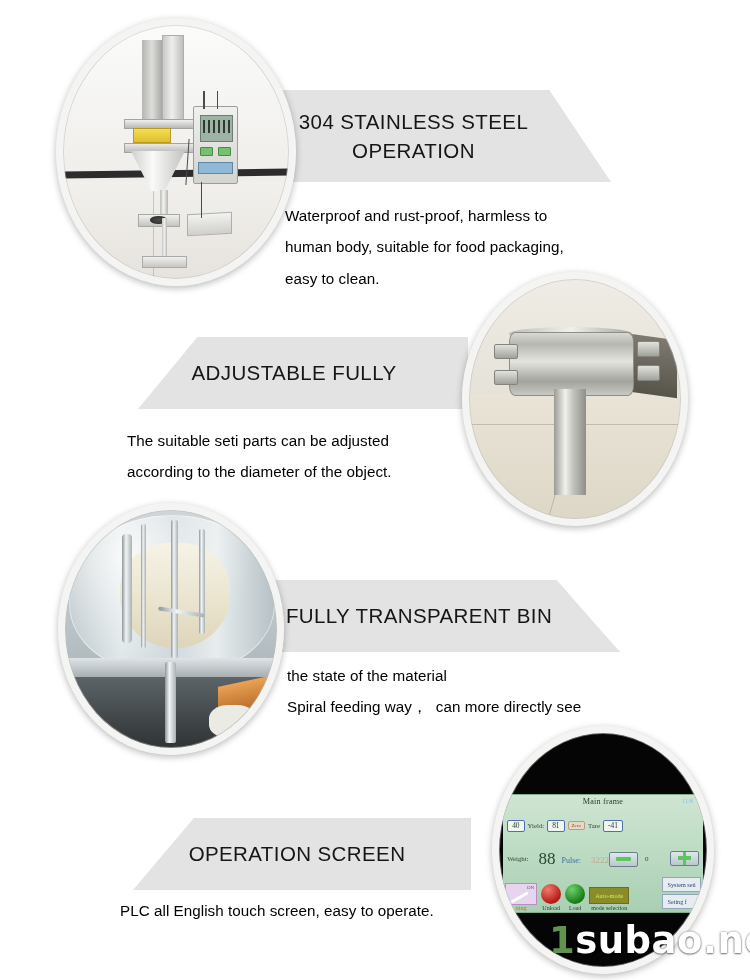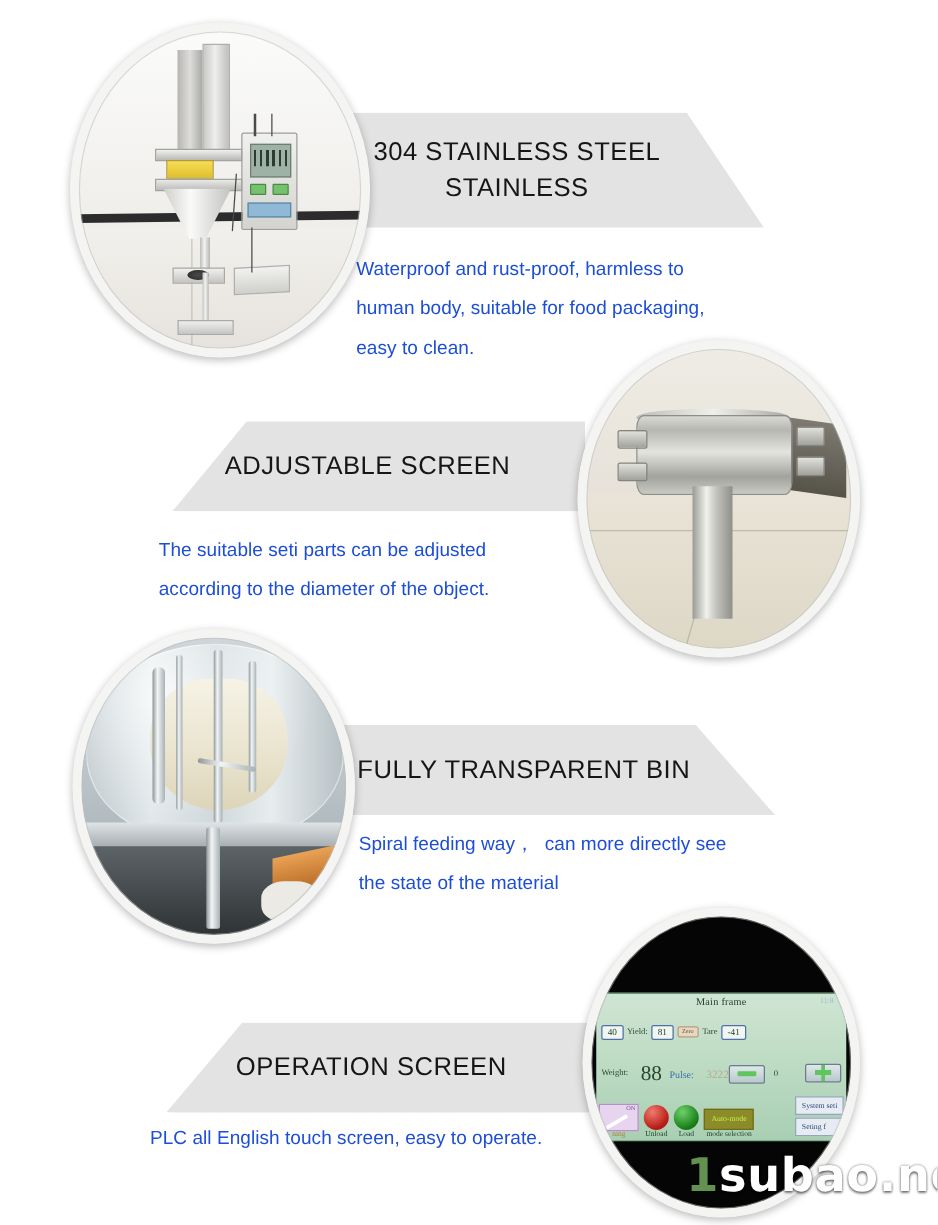--- a/index.html
+++ b/index.html
@@ -48,21 +48,21 @@
     font-size:20.5px;letter-spacing:.4px;font-weight:400;
   }
   .banner.b1 .btxt{padding-right:52px;}
   .banner.b2 .btxt{padding-left:34px;padding-right:52px;}
   .banner.b3 .btxt{padding-right:50px;}
   .banner.b4 .btxt{padding-left:30px;padding-right:40px;}
 
   
   .para{
     position:absolute;z-index:5;
-    font-size:15.2px;line-height:2.07;color:#1d4ed8;
+    font-size:15.2px;line-height:2.07;color:#000000;
     letter-spacing:.05px;
   }
   .para .ln{display:block;white-space:pre;}
 
   
   .watermark{
     position:absolute;z-index:30;
     font-size:37px;font-weight:700;letter-spacing:.5px;
     font-family:"DejaVu Sans","Liberation Sans",sans-serif;
   }
@@ -193,21 +193,21 @@
       <div class="wire" style="left:68%;top:26%;width:1.6px;height:7%;"></div>
       <div class="wire" style="left:61%;top:62%;width:1.4px;height:14%;"></div>
       <div class="wire" style="left:55%;top:45%;width:1.4px;height:18%;transform:rotate(4deg);"></div>
     </div>
     <div class="ring"></div>
   </div>
 
   <div class="banner b1 right-point" style="left:268px;top:90px;width:343px;height:92px;">
     <div class="btxt">
       <span>304 STAINLESS STEEL</span><br>
-      <span>STAINLESS</span>
+      <span>OPERATION</span>
     </div>
   </div>
 
   <div class="para" style="left:285px;top:200px;width:340px;">
     <span class="ln">Waterproof and rust-proof, harmless to</span>
     <span class="ln">human body, suitable for food packaging,</span>
     <span class="ln">easy to clean.</span>
   </div>
 
   <div class="photo" style="left:462px;top:272px;width:226px;height:254px;">
@@ -221,21 +221,21 @@
       <div class="p2-nut" style="left:12%;top:27%;"></div>
       <div class="p2-nut" style="left:12%;top:38%;"></div>
       <div class="p2-nut" style="right:10%;top:26%;"></div>
       <div class="p2-nut" style="right:10%;top:36%;"></div>
       <div class="p2-stem"></div>
     </div>
     <div class="ring"></div>
   </div>
 
   <div class="banner b2 left-point" style="left:138px;top:337px;width:330px;height:72px;">
-    <div class="btxt">ADJUSTABLE SCREEN</div>
+    <div class="btxt">ADJUSTABLE FULLY</div>
   </div>
 
   <div class="para" style="left:127px;top:425px;width:340px;">
     <span class="ln">The suitable seti parts can be adjusted</span>
     <span class="ln">according to the diameter of the object.</span>
   </div>
 
   <div class="photo" style="left:58px;top:503px;width:226px;height:252px;">
     <div class="scene">
       <div class="p3-bg"></div>
@@ -253,25 +253,25 @@
       <div class="p3-rod" style="left:47%;top:64%;width:11px;height:34%;"></div>
     </div>
     <div class="ring"></div>
   </div>
 
   <div class="banner b3 right-point" style="left:268px;top:580px;width:352px;height:72px;">
     <div class="btxt">FULLY TRANSPARENT BIN</div>
   </div>
 
   <div class="para" style="left:287px;top:660px;width:350px;">
+    <span class="ln">the state of the material</span>
     <span class="ln">Spiral feeding way，  can more directly see</span>
-    <span class="ln">the state of the material</span>
-  </div>
-
-  <div class="photo" style="left:466px;top:726px;width:222px;height:248px;">
+  </div>
+
+  <div class="photo" style="left:492px;top:726px;width:222px;height:248px;">
     <div class="scene">
       <div class="p4-black"></div>
 
       <div class="plc">
         <div class="plc-title">Main frame</div>
         <div class="plc-clock">11:8</div>
 
         <div class="plc-row1">
           <span class="fld">40</span>
           <span class="lbl">Yield:</span>

